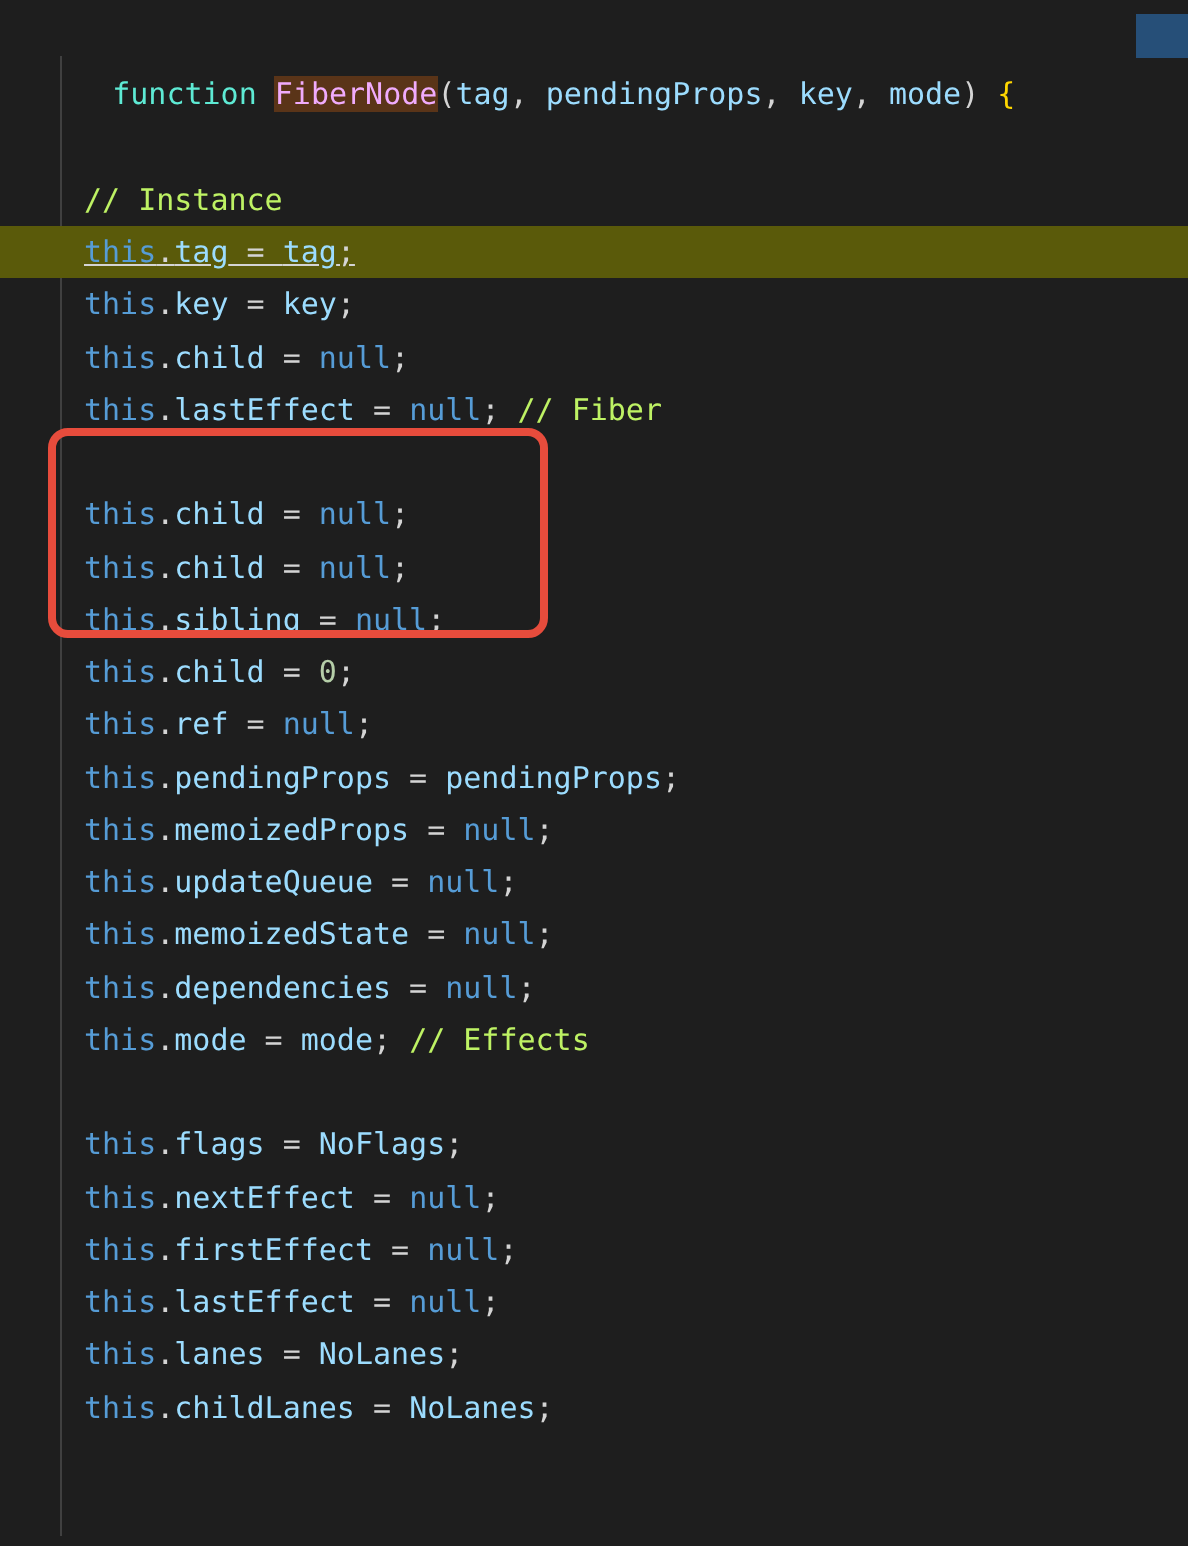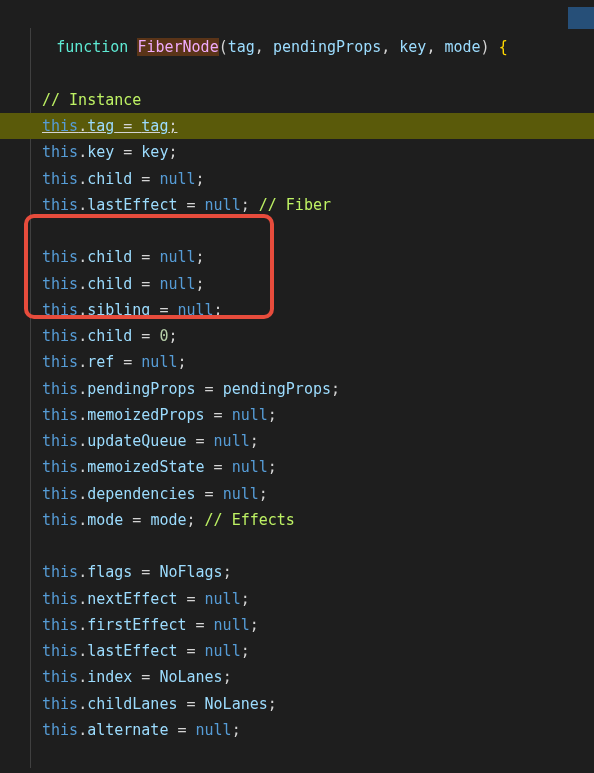--- a/index.html
+++ b/index.html
@@ -126,20 +126,19 @@
   <div class="line indent1">&nbsp;</div>
 
   <div class="line indent1"><span class="this-kw">this</span><span class="punct">.</span><span class="prop">flags</span><span class="op"> = </span><span class="ident">NoFlags</span><span class="punct">;</span></div>
 
   <div class="line indent1"><span class="this-kw">this</span><span class="punct">.</span><span class="prop">nextEffect</span><span class="op"> = </span><span class="null-kw">null</span><span class="punct">;</span></div>
 
   <div class="line indent1"><span class="this-kw">this</span><span class="punct">.</span><span class="prop">firstEffect</span><span class="op"> = </span><span class="null-kw">null</span><span class="punct">;</span></div>
 
   <div class="line indent1"><span class="this-kw">this</span><span class="punct">.</span><span class="prop">lastEffect</span><span class="op"> = </span><span class="null-kw">null</span><span class="punct">;</span></div>
 
-  <div class="line indent1"><span class="this-kw">this</span><span class="punct">.</span><span class="prop">index</span><span class="op"> = </span><span class="ident">NoLanes</span><span class="punct">;</span></div>
+  <div class="line indent1"><span class="this-kw">this</span><span class="punct">.</span><span class="prop">lanes</span><span class="op"> = </span><span class="ident">NoLanes</span><span class="punct">;</span></div>
 
   <div class="line indent1"><span class="this-kw">this</span><span class="punct">.</span><span class="prop">childLanes</span><span class="op"> = </span><span class="ident">NoLanes</span><span class="punct">;</span></div>
 
-  <div class="line indent1"><span class="this-kw">this</span><span class="punct">.</span><span class="prop">alternate</span><span class="op"> = </span><span class="null-kw">null</span><span class="punct">;</span></div>
 
   <div class="red-box"></div>
 </div>
 
 </body></html>

